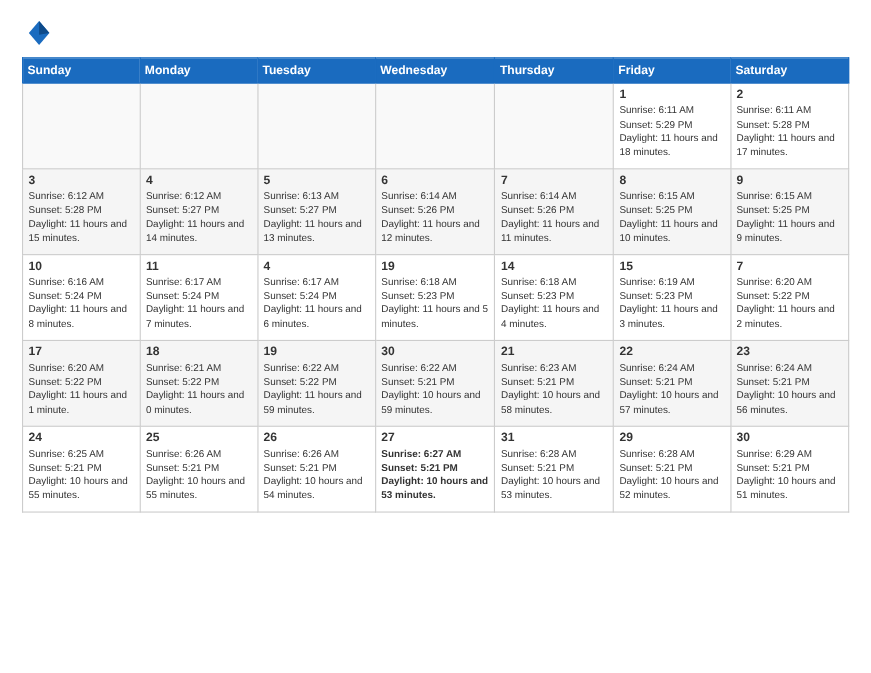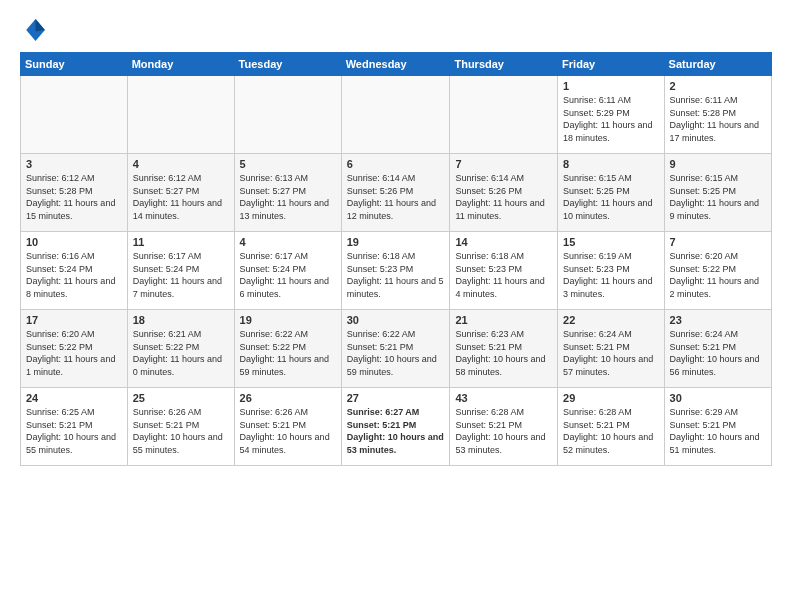--- a/index.html
+++ b/index.html
@@ -299,21 +299,21 @@
 Sunset: 5:21 PM
 Daylight: 10 hours and 54 minutes.</div>
           </td>
           <td>
             <span class="day-number">27</span>
             <div class="day-info" style="white-space: pre-line; font-weight: bold;">Sunrise: 6:27 AM
 Sunset: 5:21 PM
 Daylight: 10 hours and 53 minutes.</div>
           </td>
           <td>
-            <span class="day-number">43</span>
+            <span class="day-number">31</span>
             <div class="day-info" style="white-space: pre-line;">Sunrise: 6:28 AM
 Sunset: 5:21 PM
 Daylight: 10 hours and 53 minutes.</div>
           </td>
           <td>
             <span class="day-number">29</span>
             <div class="day-info" style="white-space: pre-line;">Sunrise: 6:28 AM
 Sunset: 5:21 PM
 Daylight: 10 hours and 52 minutes.</div>
           </td>

